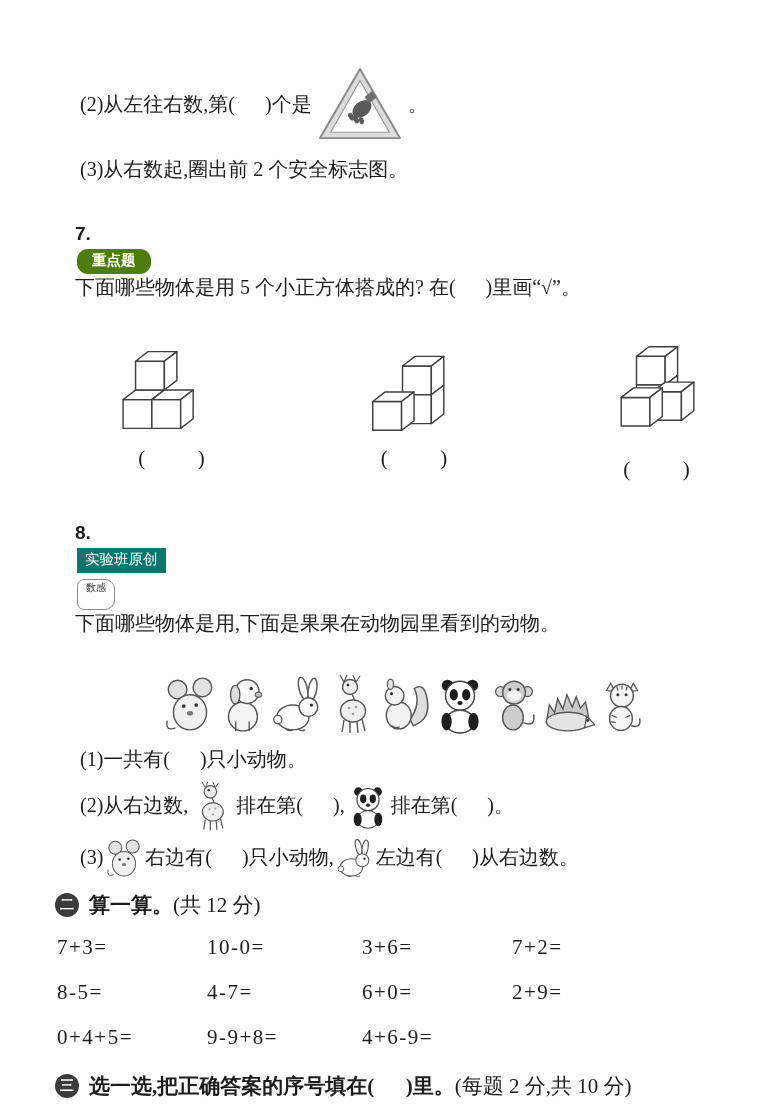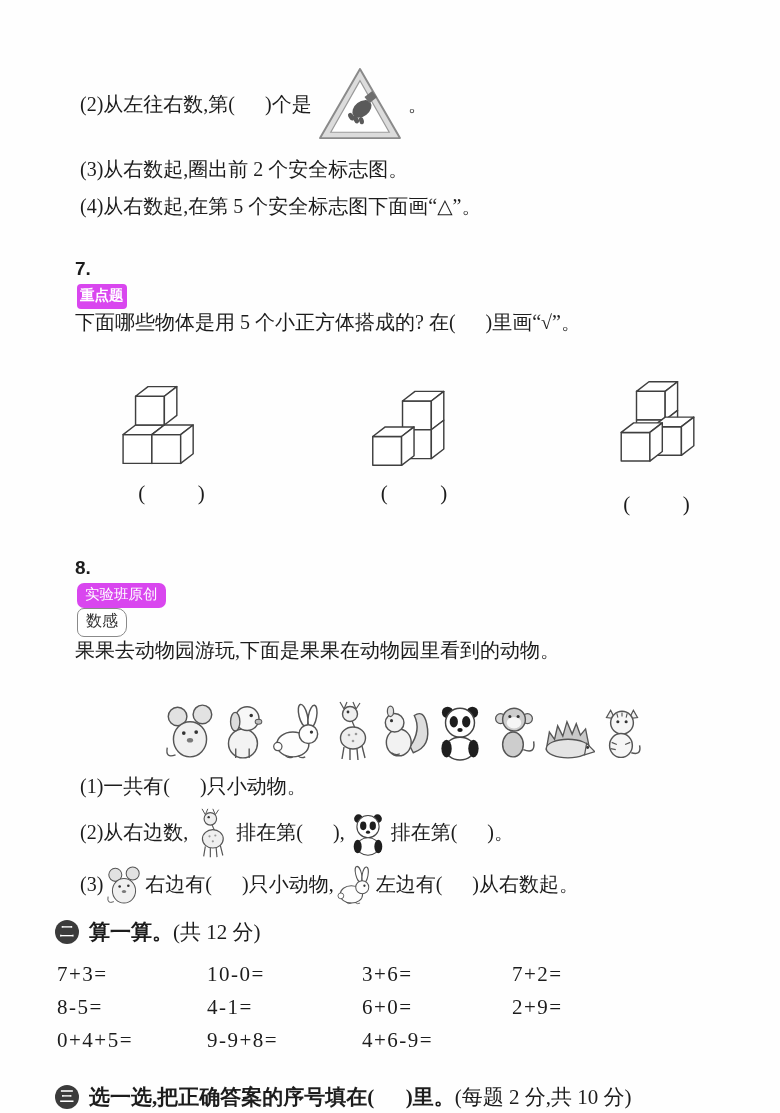--- a/index.html
+++ b/index.html
@@ -12,56 +12,56 @@
     padding:66px 40px 0 55px;
   }
   .line { white-space:pre-wrap; line-height:1.35; }
   .sub { margin-left:25px; }
   .flexline { display:flex; align-items:center; white-space:pre-wrap; }
   .qnum {
     font-family:"Liberation Sans","DejaVu Sans",sans-serif;
     font-weight:bold; font-size:19px; margin-right:4px;
   }
   .badge-black {
-    display:inline-block; background:#d946ef; color:#fff;
+    display:inline-block; background:#4d7c0f; color:#fff;
     font-family:"Liberation Sans","DejaVu Sans",sans-serif;
-    font-size:14.5px; font-weight:bold; border-radius:4px;
-    padding:2px 3px 3px; margin:0 6px 0 2px; vertical-align:2px;
+    font-size:14.5px; font-weight:bold; border-radius:11px;
+    padding:2px 15px 3px; margin:0 6px 0 2px; vertical-align:2px;
   }
   .badge-gray {
-    display:inline-block; background:#d946ef; color:#fff;
+    display:inline-block; background:#0f766e; color:#fff;
     font-family:"Liberation Sans","DejaVu Sans",sans-serif;
-    font-size:14.5px; border-radius:7px;
+    font-size:14.5px; border-radius:0;
     padding:2px 8px 3px; margin:0 4px 0 2px; vertical-align:2px;
   }
   .badge-outline {
     display:inline-block; background:#fff; color:#333;
     font-family:"Liberation Sans","DejaVu Sans",sans-serif;
-    font-size:16px; border:1.5px solid #8a8a8a; border-radius:7px 10px 10px 7px;
-    padding:1px 8px 4px; margin:0 8px 0 2px; vertical-align:2px;
+    font-size:10px; border:1.5px solid #8a8a8a; border-radius:7px 10px 10px 7px;
+    padding:1px 8px 14px; margin:0 8px 0 2px; vertical-align:2px;
   }
   .circle-badge {
     display:inline-flex; align-items:center; justify-content:center;
     width:24px; height:24px; border-radius:50%;
     background:#3b3b3b; color:#fff; font-size:14px; font-weight:bold;
     margin-right:10px; flex:0 0 auto;
   }
   .section-header { display:flex; align-items:center; font-size:21px; white-space:pre-wrap; }
   .section-header .t-bold { font-weight:bold;text-align:center; }
   .cubes-row { display:flex; margin:14px 0 10px 50px; width:620px; justify-content:space-between; }
   .cube-fig { width:135px; text-align:center; }
   .cube-fig svg { display:block; margin:0 auto; }
   .cube-fig polygon, .cube-fig rect { fill:#ffffff; stroke:#3f3f3f; stroke-width:1.5; stroke-linejoin:round; }
   .parens { font-size:21px; letter-spacing:2px; margin-top:8px; white-space:pre; }
   .animals-row { display:flex; align-items:flex-end; margin:10px 0 12px 108px; }
   .animals-row svg { width:54px; height:60px; }
   .inline-animal { flex:0 0 auto; margin:0 2px; }
   .calc-grid {
     display:grid; grid-template-columns:150px 155px 150px 1fr;
-    row-gap:8px; margin:16px 0 30px 2px; font-size:21px; letter-spacing:1.5px;font-family:Liberation Serif, serif;
+    row-gap:20px; margin:16px 0 22px 2px; font-size:21px; letter-spacing:1.5px;font-family:Liberation Serif, serif;
   }
   .mb14{margin-bottom:14px} .mb10{margin-bottom:10px} .mb8{margin-bottom:8px}
   .mb6{margin-bottom:6px} .mb4{margin-bottom:4px} .mb12{margin-bottom:12px}
   .hidden-defs { position:absolute; width:0; height:0; overflow:hidden; }
 </style>
 </head>
 <body>
 
 <svg class="hidden-defs" aria-hidden="true">
   <defs>
@@ -168,21 +168,20 @@
 <div class="page">
 
   <div class="flexline sub mb14">
     <span>(2)从左往右数,第(      )个是 </span>
     <svg width="86" height="76">
         <use href="#sym-sign"></use>
       </svg>
     <span> 。</span>
   </div>
   <div class="line sub mb10">(3)从右数起,圈出前 2 个安全标志图。</div>
-  <div class="line sub mb8">(4)从右数起,在第 5 个安全标志图下面画“△”。</div>
 
   <div class="line mb4">
     <span class="qnum">7.</span>
     <span class="badge-black">重点题</span>
     <span>下面哪些物体是用 5 个小正方体搭成的? 在(      )里画“√”。</span>
   </div>
 
   <div class="cubes-row">
     <div class="cube-fig">
       <svg width="120" height="96" viewBox="0 0 120 100">
@@ -226,21 +225,21 @@
           <polygon points="54,58 67,48 67,78 54,88"></polygon>
       </svg>
       <div class="parens">(       )</div>
     </div>
   </div>
 
   <div class="line mb4">
     <span class="qnum">8.</span>
     <span class="badge-gray">实验班原创</span>
     <span class="badge-outline">数感</span>
-    <span>果果去动物园游玩,下面是果果在动物园里看到的动物。</span>
+    <span>下面哪些物体是用,下面是果果在动物园里看到的动物。</span>
   </div>
 
   <div class="animals-row">
     <svg>
         <use href="#sym-mouse"></use>
       </svg>
     <svg>
         <use href="#sym-dog"></use>
       </svg>
     <svg>
@@ -282,36 +281,36 @@
 
   <div class="flexline sub mb12">
     <span>(3)</span>
     <svg class="inline-animal" style="width:38px;height:42px">
         <use href="#sym-mouse"></use>
       </svg>
     <span>右边有(      )只小动物,</span>
     <svg class="inline-animal" style="width:38px;height:42px">
         <use href="#sym-rabbit"></use>
       </svg>
-    <span>左边有(      )从右数起。</span>
+    <span>左边有(      )从右边数。</span>
   </div>
 
   <div class="section-header">
     <span class="circle-badge">二</span>
     <span class="t-bold">算一算。</span>
     <span>(共 12 分)</span>
   </div>
 
   <div class="calc-grid">
     <span>7+3=</span>
     <span>10-0=</span>
     <span>3+6=</span>
     <span>7+2=</span>
     <span>8-5=</span>
-    <span>4-1=</span>
+    <span>4-7=</span>
     <span>6+0=</span>
     <span>2+9=</span>
     <span>0+4+5=</span>
     <span>9-9+8=</span>
     <span>4+6-9=</span>
   </div>
 
   <div class="section-header mb10">
     <span class="circle-badge">三</span>
     <span class="t-bold">选一选,把正确答案的序号填在(      )里。</span>

